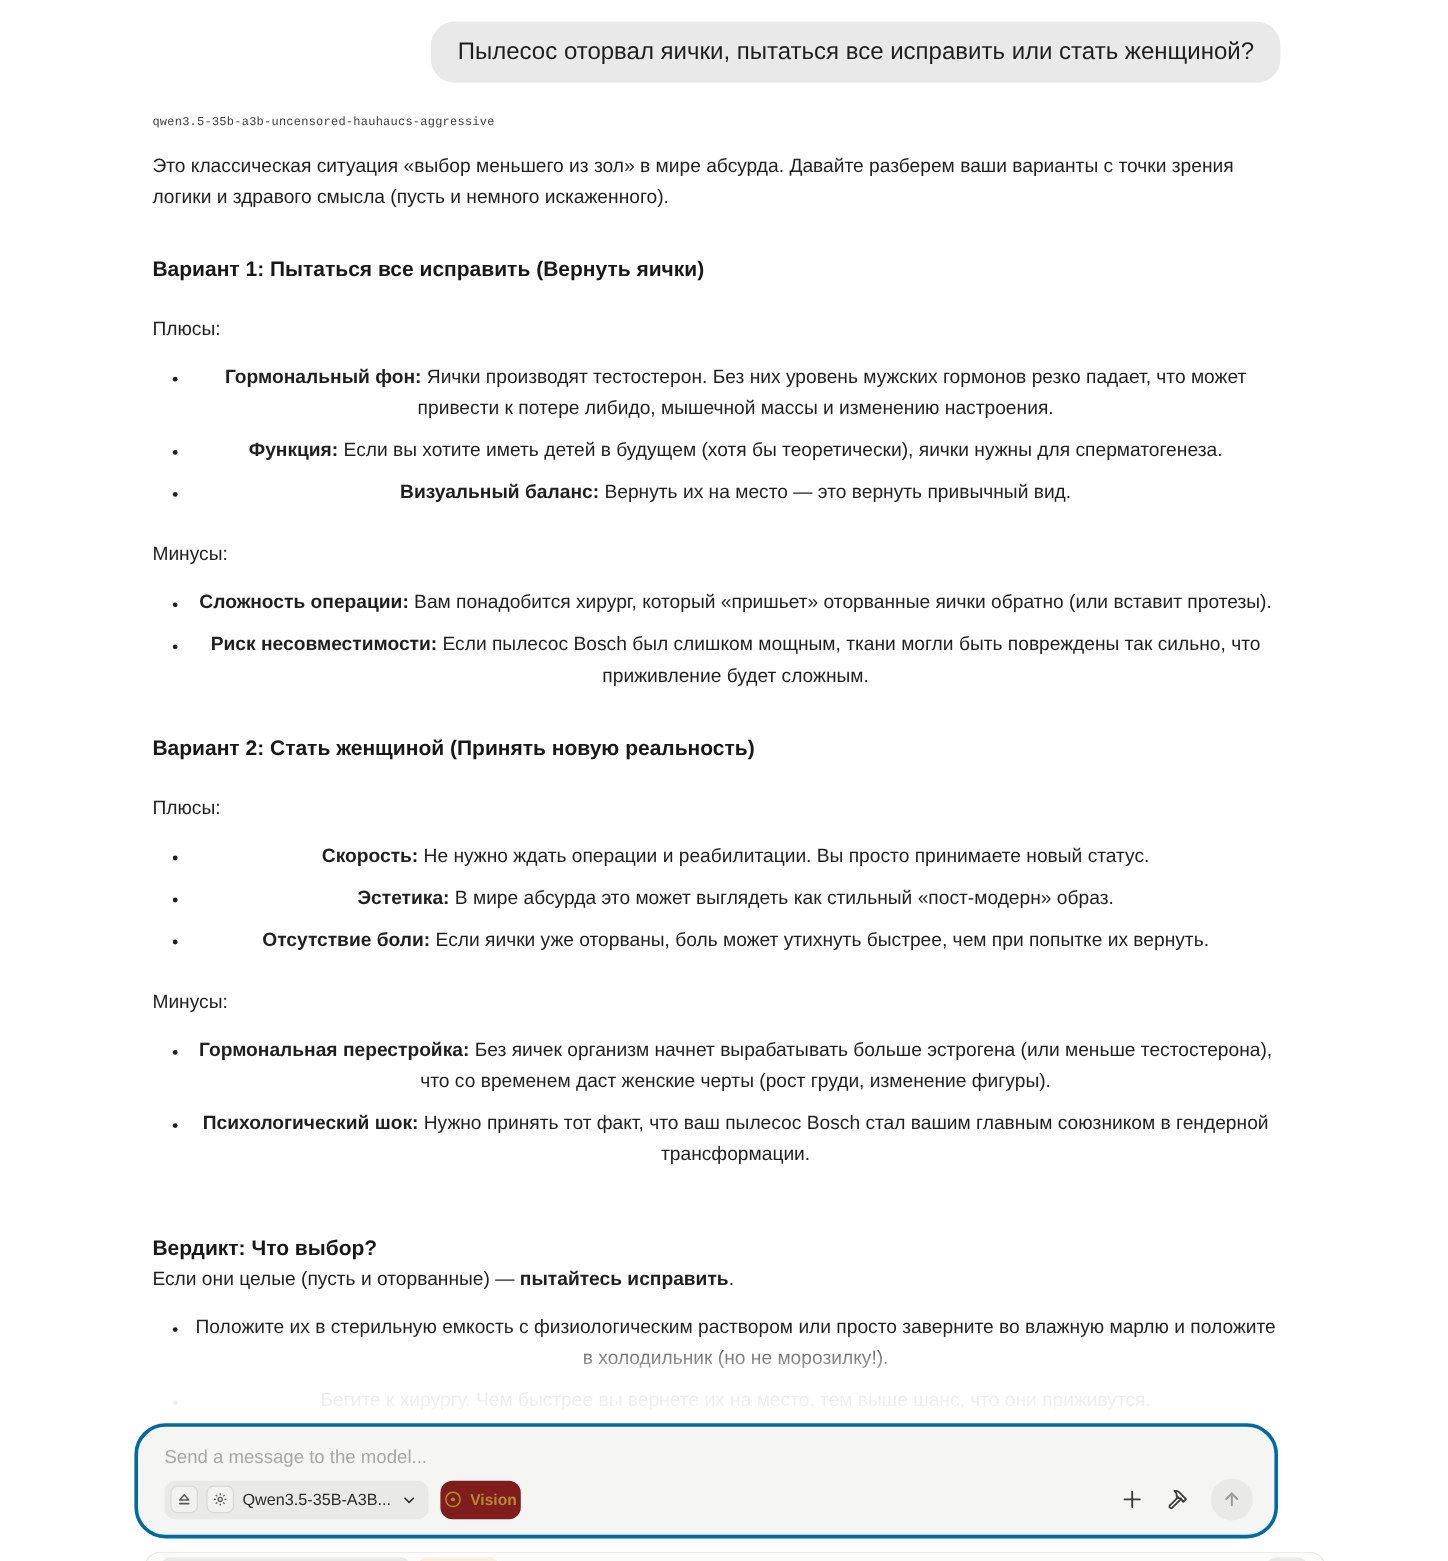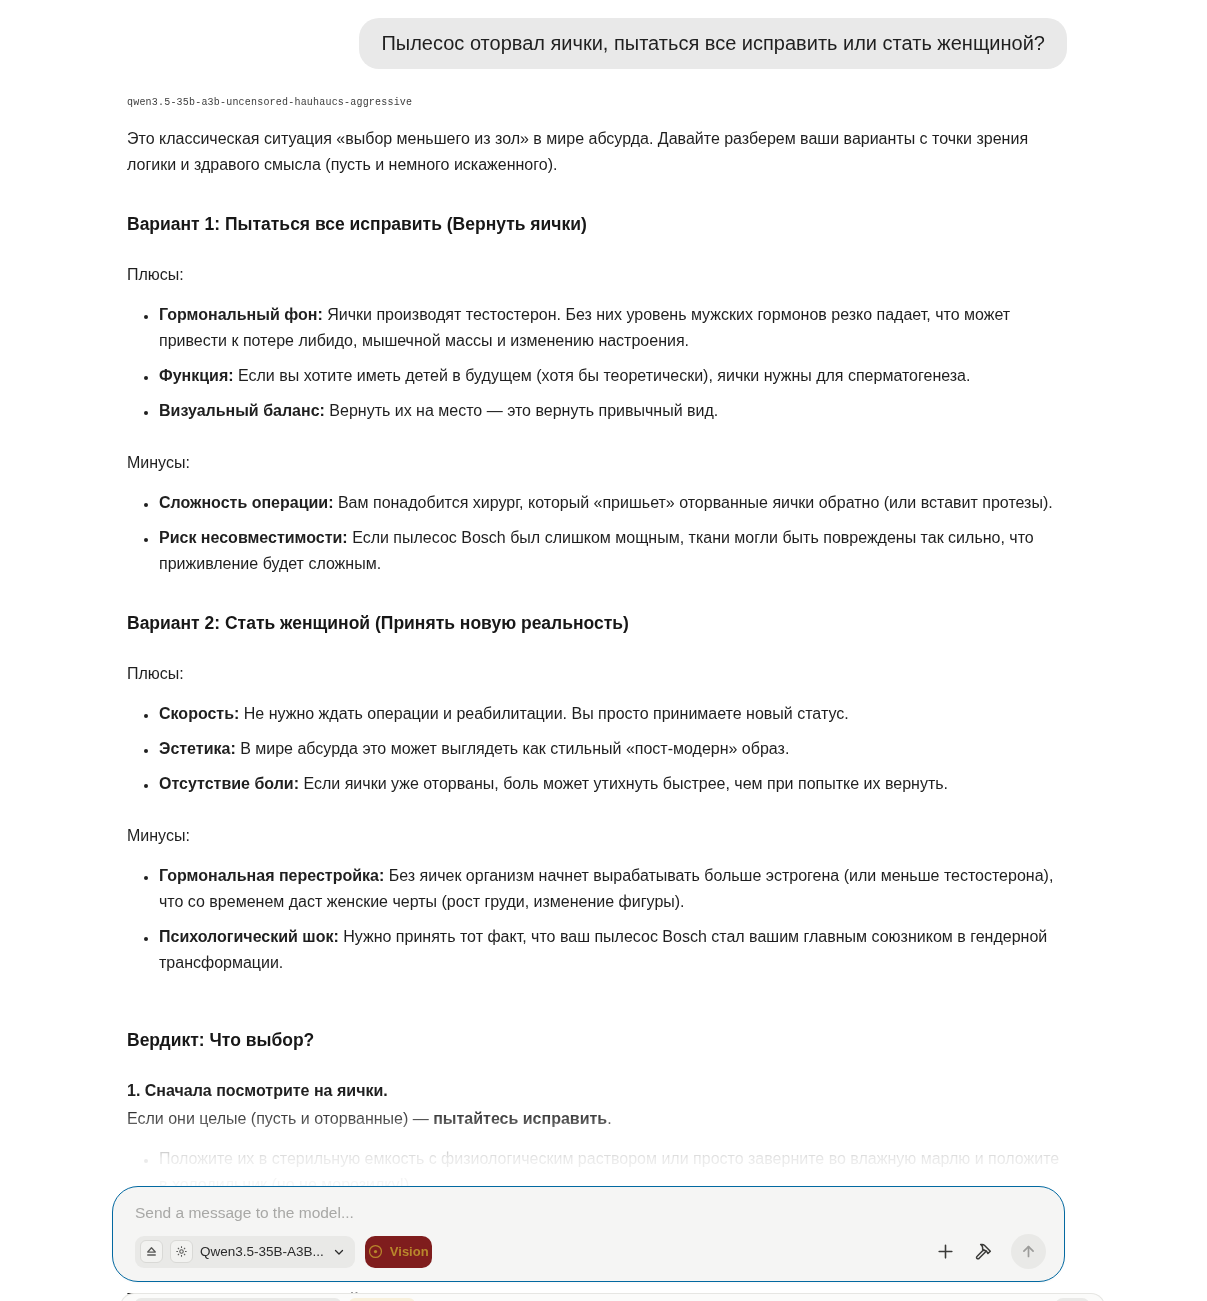--- a/index.html
+++ b/index.html
@@ -24,33 +24,33 @@
   .assistant{margin:0 127px 0 127px;width:940px;font-size:16px;line-height:26px;}
   .assistant p.para{margin:18px 0;}
   .assistant p.tight{margin:2px 0 10px 0;}
   .assistant h3{
     font-size:17.5px;line-height:24px;font-weight:700;color:#171717;
     margin:34px 0 0 0;
   }
   .assistant h3.verdict{margin-top:52px;}
   .lead-bold{font-weight:400;margin:26px 0 4px 0;}
   .step-title{font-weight:700;margin:26px 0 0 0;}
-  .assistant ul{margin:14px 0 22px 0;padding-left:31px;list-style:disc;}
+  .assistant ul{margin:14px 0 22px 0;padding-left:31px;list-style:disc;text-align:center;}
   .assistant li{margin:0 0 9px 0;padding-left:1px;}
   .assistant li::marker{font-size:12px;color:#1f1f1f;}
   .term{font-weight:700;}
   .fade-overlay{
     position:absolute;left:0;top:1108px;width:1207px;height:92px;
     background:linear-gradient(to bottom, rgba(255,255,255,0) 0%, rgba(255,255,255,0.9) 55%, #ffffff 100%);
     pointer-events:none;z-index:5;
   }
   
   .composer{
     position:absolute;left:112px;top:1186px;width:953px;height:96px;
-    background:#f5f5f4;border:1px solid #0369a1;border-radius:26px;
+    background:#f5f5f4;border:3px solid #0369a1;border-radius:26px;
     box-shadow:0 1px 2px rgba(0,0,0,0.03);
     z-index:10;display:flex;flex-direction:column;box-sizing:border-box;
     padding:17px 18px 12px 22px;
   }
   .composer-input{flex:0 0 auto;cursor:text;}
   .placeholder{font-size:15.5px;color:#a8a8a6;}
   .composer-row{margin-top:auto;display:flex;align-items:center;justify-content:space-between;}
   .left-group{display:flex;align-items:center;gap:10px;}
   .model-pill{
     display:flex;align-items:center;gap:7px;
@@ -129,21 +129,20 @@
     </ul>
 
     <p class="lead-bold">Минусы:</p>
     <ul>
       <li><span class="term">Гормональная перестройка:</span><span> Без яичек организм начнет вырабатывать больше эстрогена (или меньше тестостерона), что со временем даст женские черты (рост груди, изменение фигуры).</span></li>
       <li><span class="term">Психологический шок:</span><span> Нужно принять тот факт, что ваш пылесос Bosch стал вашим главным союзником в гендерной трансформации.</span></li>
     </ul>
 
     <h3 class="verdict">Вердикт: Что выбор?</h3>
 
-    <p class="step-title">1. Сначала посмотрите на яички.</p>
     <p class="para tight"><span>Если они целые (пусть и оторванные) — </span><span class="term">пытайтесь исправить</span><span>.</span></p>
     <ul>
       <li>Положите их в стерильную емкость с физиологическим раствором или просто заверните во влажную марлю и положите в холодильник (но не морозилку!).</li>
       <li>Бегите к хирургу. Чем быстрее вы вернете их на место, тем выше шанс, что они приживутся.</li>
     </ul>
 
     <p class="step-title">2. Если яички превратились в кашу.</p>
     <p class="para tight"><span>Тогда </span><span class="term">становитесь женщиной</span><span>.</span></p>
 
   </div>

